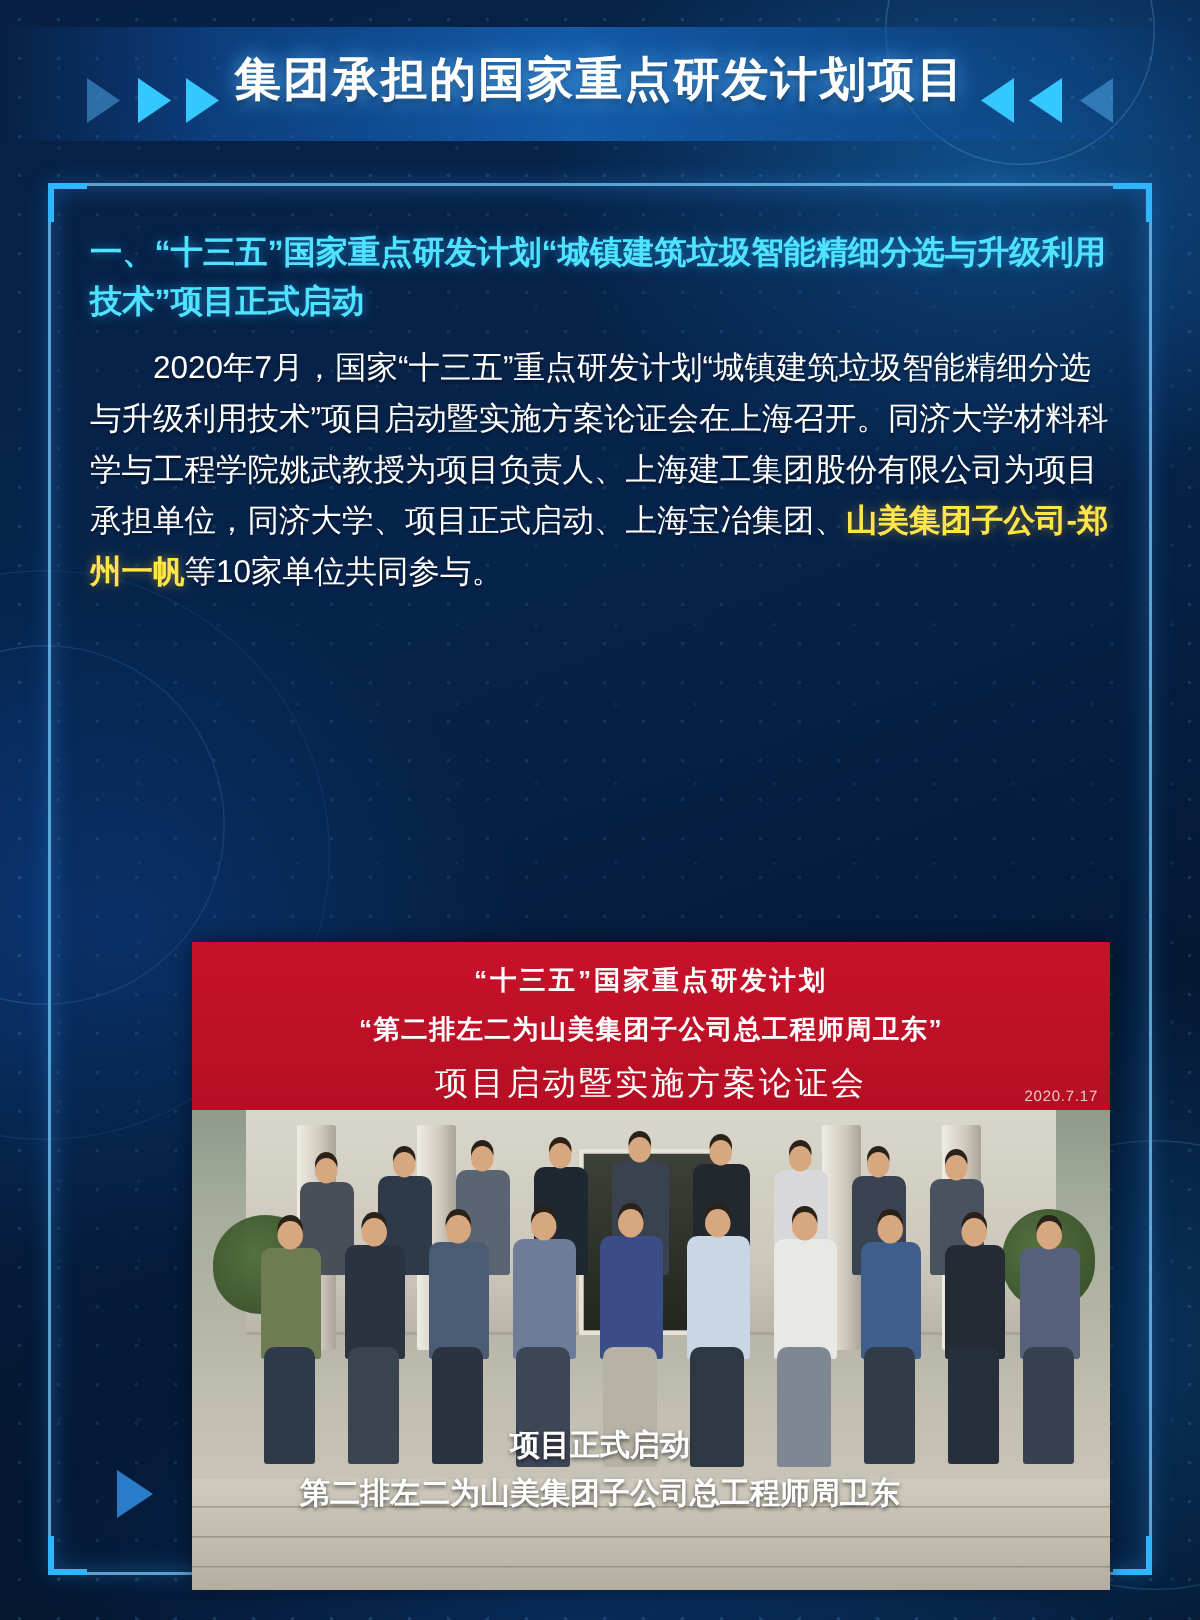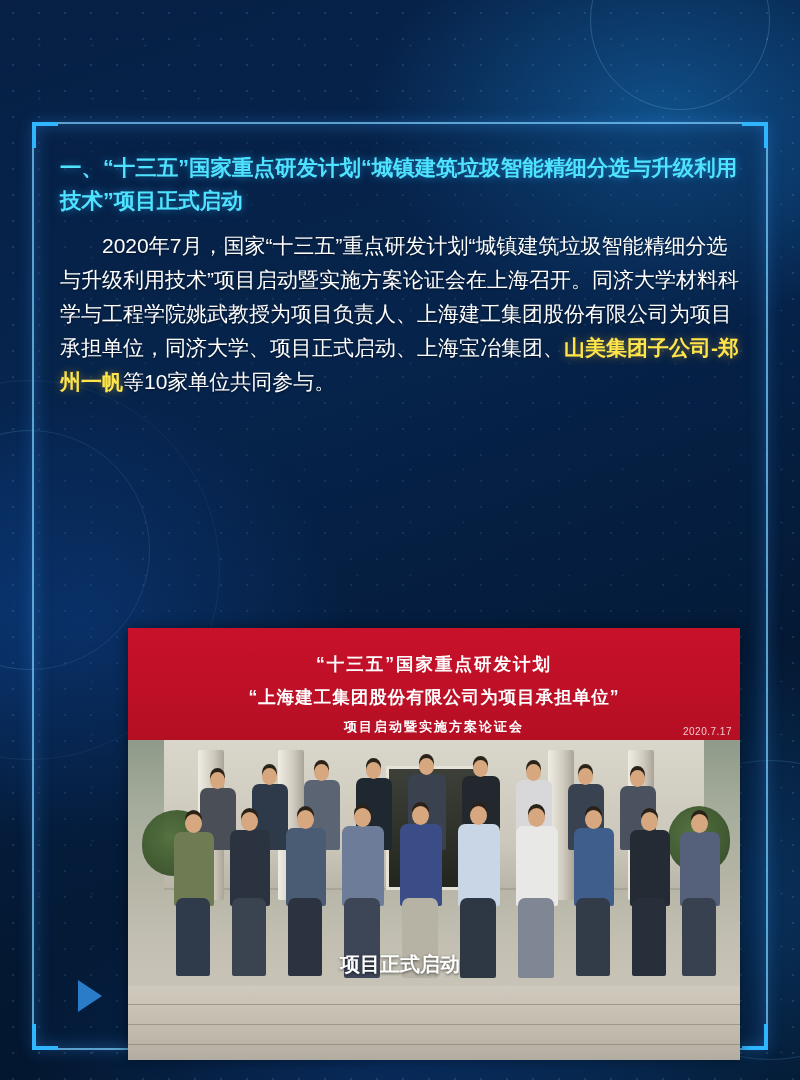--- a/index.html
+++ b/index.html
@@ -145,23 +145,23 @@
     box-shadow: 0 0 12px rgba(0,0,0,0.45);
   }
   .banner {
     position: absolute;
     left: 0; top: 0;
     width: 612px; height: 112px;
     background: linear-gradient(180deg, #c8112a 0%, #b50f24 100%);
     color: #ffffff;
     text-align: center;
   }
-  .banner-l1 { margin-top: 24px; font-size: 17.5px; font-weight: bold; letter-spacing: 2px; }
+  .banner-l1 { margin-top: 13px; font-size: 17.5px; font-weight: bold; letter-spacing: 2px; }
   .banner-l2 { margin-top: 9px;  font-size: 17.5px; font-weight: bold; letter-spacing: 1px; }
-  .banner-l3 { margin-top: 9px;  font-size: 13px; font-weight: bold; letter-spacing: 2px; }
+  .banner-l3 { margin-top: 9px;  font-size: 22px; font-weight: normal; letter-spacing: 2px; }
   .banner-date {
     position: absolute;
     right: 8px; bottom: 3px;
     font-size: 10px;
     color: #f3c9ce;
     letter-spacing: 0.5px;
   }
   .photo-scene {
     position: absolute;
     left: 0; top: 112px;
@@ -248,36 +248,46 @@
 </head>
 <body>
 
 <div class="poster">
   <div class="dots"></div>
   <div class="glow-ring ring1"></div>
   <div class="glow-ring ring2"></div>
   <div class="glow-ring ring3"></div>
   <div class="glow-ring ring4"></div>
 
+  <div class="header">
+    <div class="header-sweep"></div>
+    <div class="tri tri-r-out t1"></div>
+    <div class="tri tri-r-fill t2"></div>
+    <div class="tri tri-r-fill t3"></div>
+    <div class="tri tri-l-fill t4"></div>
+    <div class="tri tri-l-fill t5"></div>
+    <div class="tri tri-l-out t6"></div>
+    <div class="header-title">集团承担的国家重点研发计划项目</div>
+  </div>
 
   <div class="frame">
     <div class="corner c-tl"></div>
     <div class="corner c-tr"></div>
     <div class="corner c-bl"></div>
     <div class="corner c-br"></div>
 
     <div class="body-wrap">
       <div class="heading">一、“十三五”国家重点研发计划“城镇建筑垃圾智能精细分选与升级利用技术”项目正式启动</div>
       <div class="para"><span>2020年7月，国家“十三五”重点研发计划“城镇建筑垃圾智能精细分选与升级利用技术”项目启动暨实施方案论证会在上海召开。同济大学材料科学与工程学院姚武教授为项目负责人、上海建工集团股份有限公司为项目承担单位，同济大学、项目正式启动、上海宝冶集团、</span><span class="hl">山美集团子公司-郑州一帆</span><span>等10家单位共同参与。</span></div>
     </div>
 
     <div class="photo">
       <div class="banner">
         <div class="banner-l1">“十三五”国家重点研发计划</div>
-        <div class="banner-l2">“上海建工集团股份有限公司为项目承担单位”</div>
+        <div class="banner-l2">“第二排左二为山美集团子公司总工程师周卫东”</div>
         <div class="banner-l3">项目启动暨实施方案论证会</div>
         <div class="banner-date">2020.7.17</div>
       </div>
       <div class="photo-scene">
         <div class="bldg"></div>
         <div class="col" style="left:70px;"></div>
         <div class="col" style="left:150px;"></div>
         <div class="col" style="left:420px;"></div>
         <div class="col" style="left:500px;"></div>
         <div class="door"></div>
@@ -341,14 +351,15 @@
         <div class="person" style="left:504px; top:158px; width:34px; height:78px; background:#272f3b;"></div>
         <div class="person" style="left:554px; top:158px; width:34px; height:78px; background:#38414f;"></div>
       </div>
     </div>
 
     <div class="blue-tick"></div>
   </div>
 
   <div class="caption">
     <div>项目正式启动</div>
+    <div>第二排左二为山美集团子公司总工程师周卫东</div>
   </div>
 </div>
 
 </body></html>

